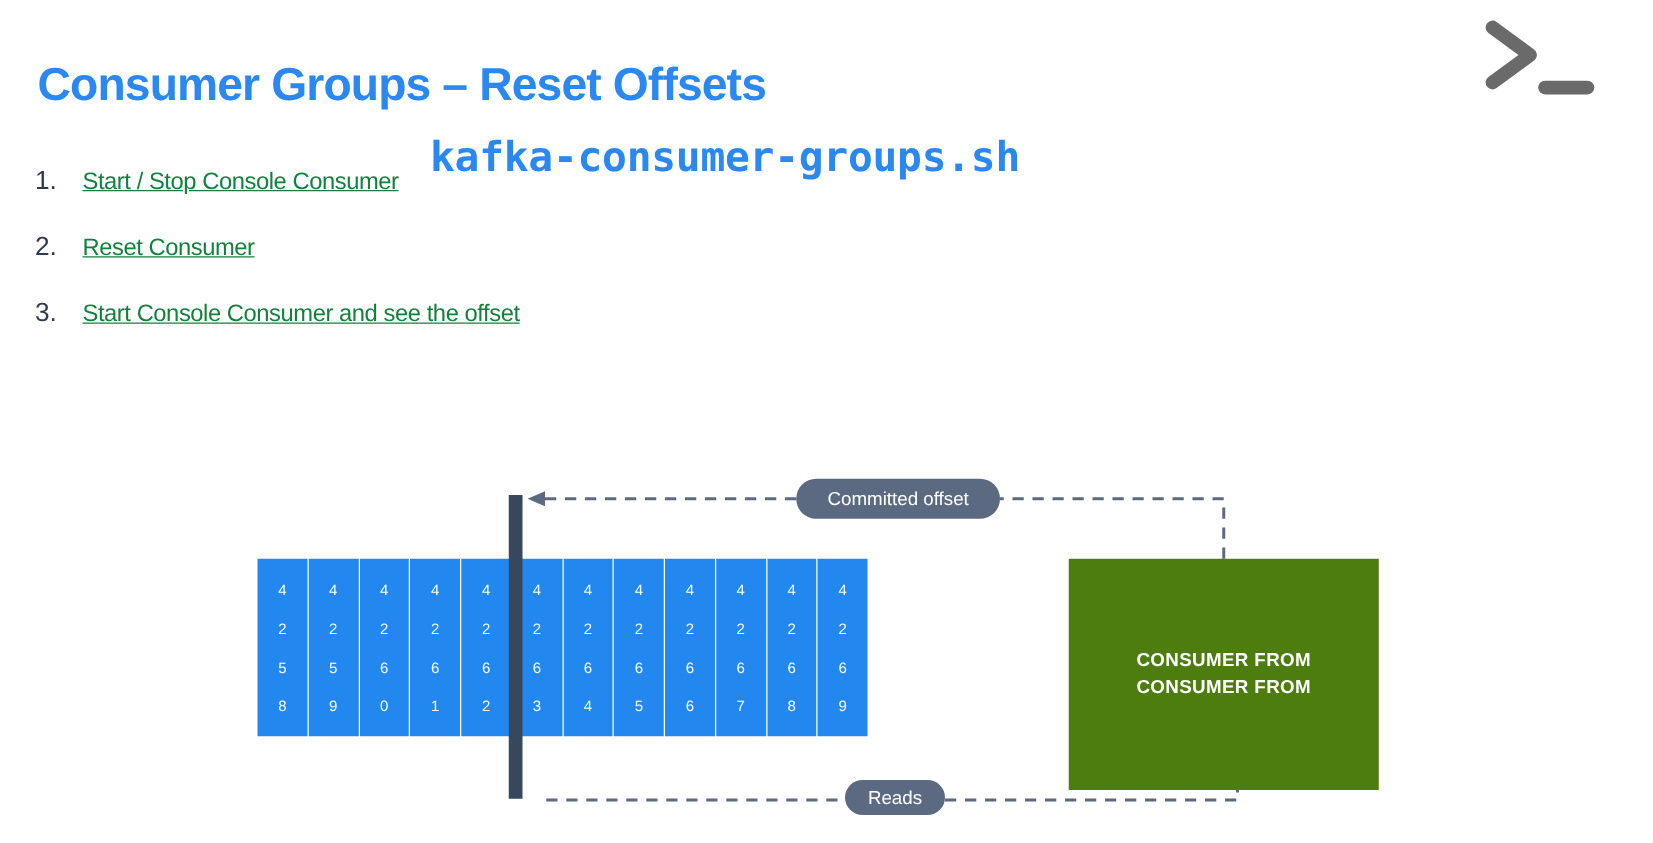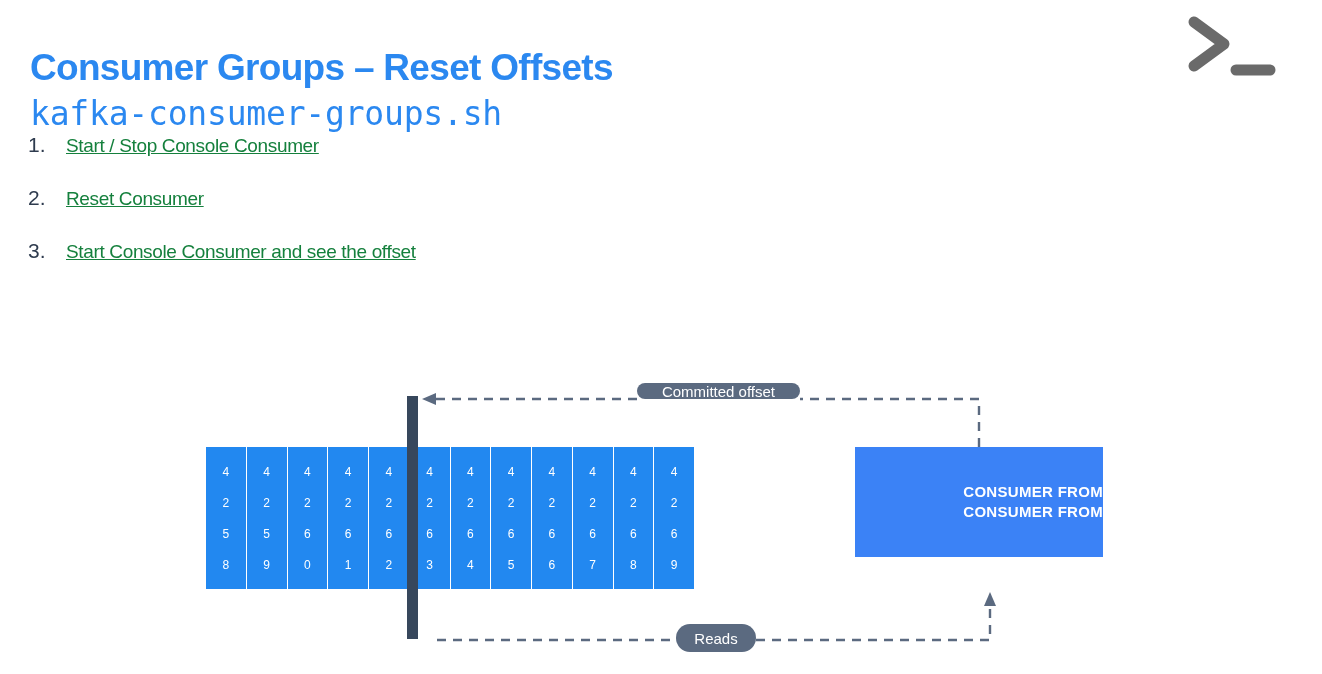--- a/index.html
+++ b/index.html
@@ -29,26 +29,27 @@
     font-weight: bold;
     letter-spacing: -0.7px;
     color: #2b88f0;
     line-height: 1.08;
     white-space: nowrap;
     margin-top: 36px;
   }
   #title-sub {
     font-family: "DejaVu Sans Mono", monospace;
     font-size: 33px;
-    font-weight: normal;
+    font-weight: bold;
     letter-spacing: -0.2px;
     color: #2b88f0;
     line-height: 1.22;
-    margin-top: 6px;
+    margin-top: 18px;
     white-space: nowrap;
+    text-align: center;
   }
 
   
   #terminal-icon {
     position: absolute;
     right: 42px;
     top: 14px;
     width: 96px;
     height: 74px;
   }
@@ -127,25 +128,25 @@
     width: 11px;
     height: 243px;
     background: #37475c;
   }
 
   #consumer-box {
     position: absolute;
     left: 855px;
     top: 447px;
     width: 248px;
-    height: 110px;
-    background: #3b82f6;
+    height: 185px;
+    background: #4d7c0f;
     display: flex;
     align-items: center;
-    justify-content: flex-end;
+    justify-content: center;
     text-align: center;
   }
   #consumer-box .cbx-text {
     color: #ffffff;
     font-size: 15px;
     font-weight: bold;
     letter-spacing: 0.3px;
     line-height: 1.35;
     font-family: "Liberation Sans", sans-serif;
   }
@@ -158,21 +159,21 @@
     display: flex;
     align-items: center;
     justify-content: center;
     font-size: 15px;
     font-family: "Liberation Sans", sans-serif;
   }
   #pill-committed-offset {
     left: 637px;
     top: 383px;
     width: 163px;
-    height: 16px;
+    height: 32px;
   }
   #pill-reads {
     left: 676px;
     top: 624px;
     width: 80px;
     height: 28px;
   }
 
   svg.flow-lines {
     position: absolute;

